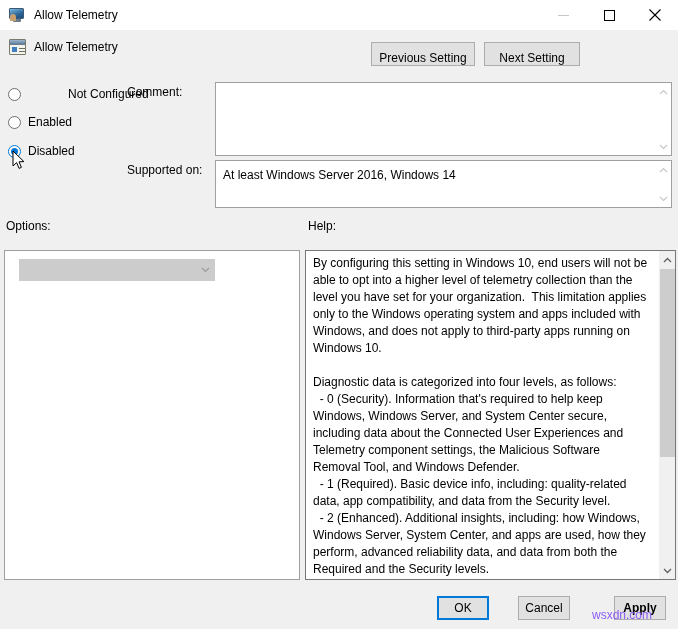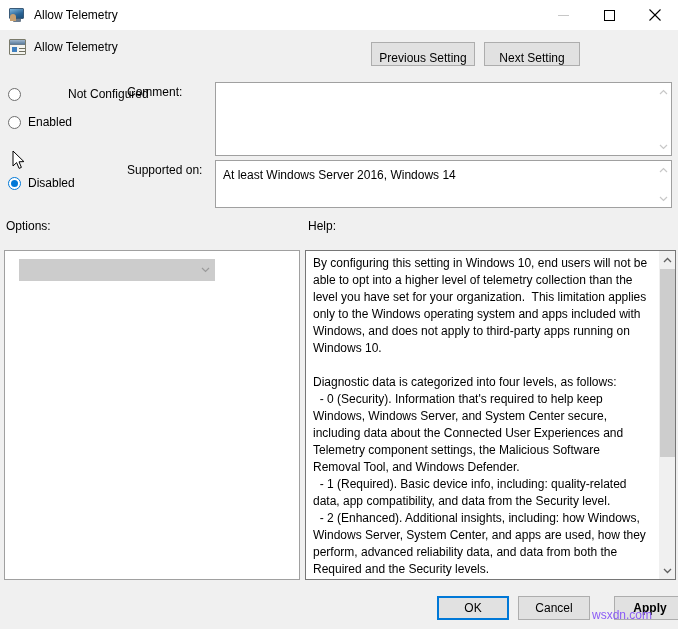--- a/index.html
+++ b/index.html
@@ -140,21 +140,21 @@
   
   .radio-row {
     position: absolute;
     left: 8px;
     display: flex;
     align-items: center;
     height: 16px;
   }
   #radio-not-configured { top: 86px; gap: 40px; }
   #radio-enabled        { top: 114px; }
-  #radio-disabled       { top: 143px; margin-top: 32px; }
+  #radio-disabled       { top: 143px; }
 
   .radio-mark {
     width: 13px; height: 13px;
     border-radius: 50%;
     background: #fff;
     border: 1px solid #6f6f6f;
     box-sizing: border-box;
     flex: 0 0 auto;
     position: relative;
   }
@@ -310,21 +310,21 @@
     position: absolute;
     left: 1px; top: 18px;
     width: 15px; height: 188px;
     background: #cdcdcd;
   }
 
   
   .dlg-btn {
     position: absolute;
     top: 596px;
-    width: 72px; height: 24px;
+    width: 52px; height: 24px;
     background: #e1e1e1;
     border: 1px solid #adadad;
     box-sizing: border-box;
     font-family: "Liberation Sans", sans-serif;
     font-size: 12px;
     color: #000;
     line-height: 22px;
     text-align: center;
     cursor: default;
     padding: 0;

